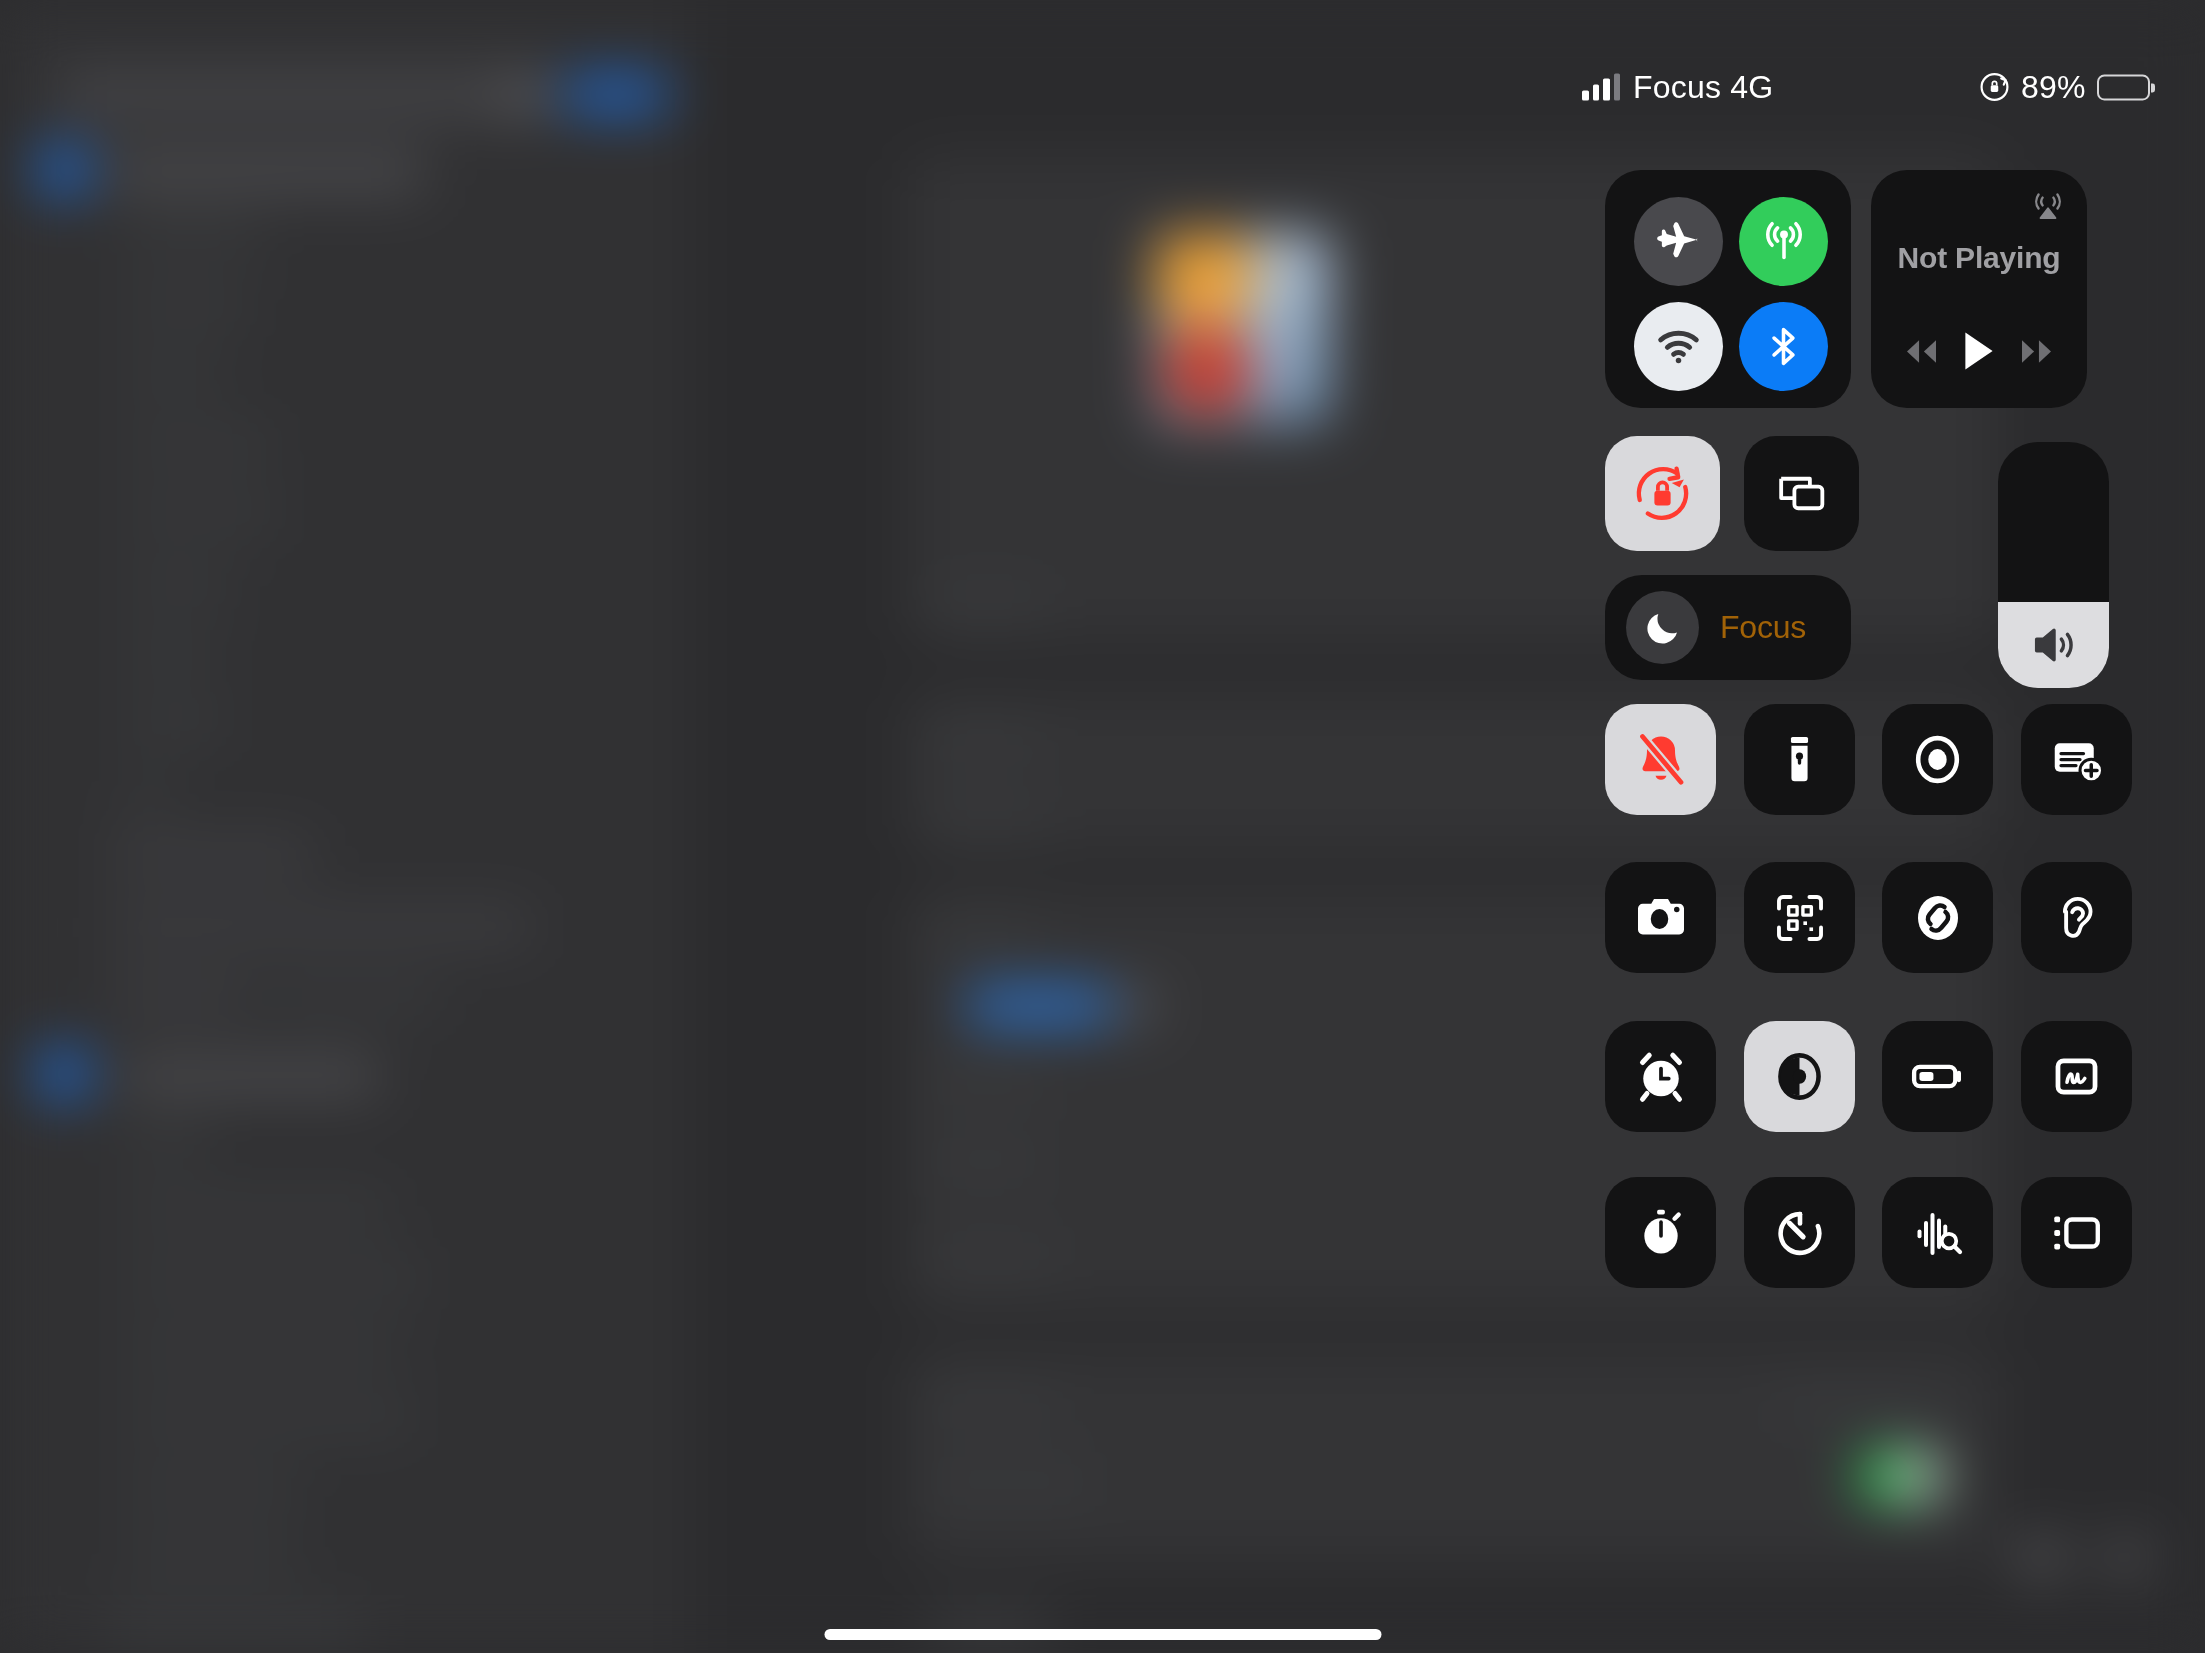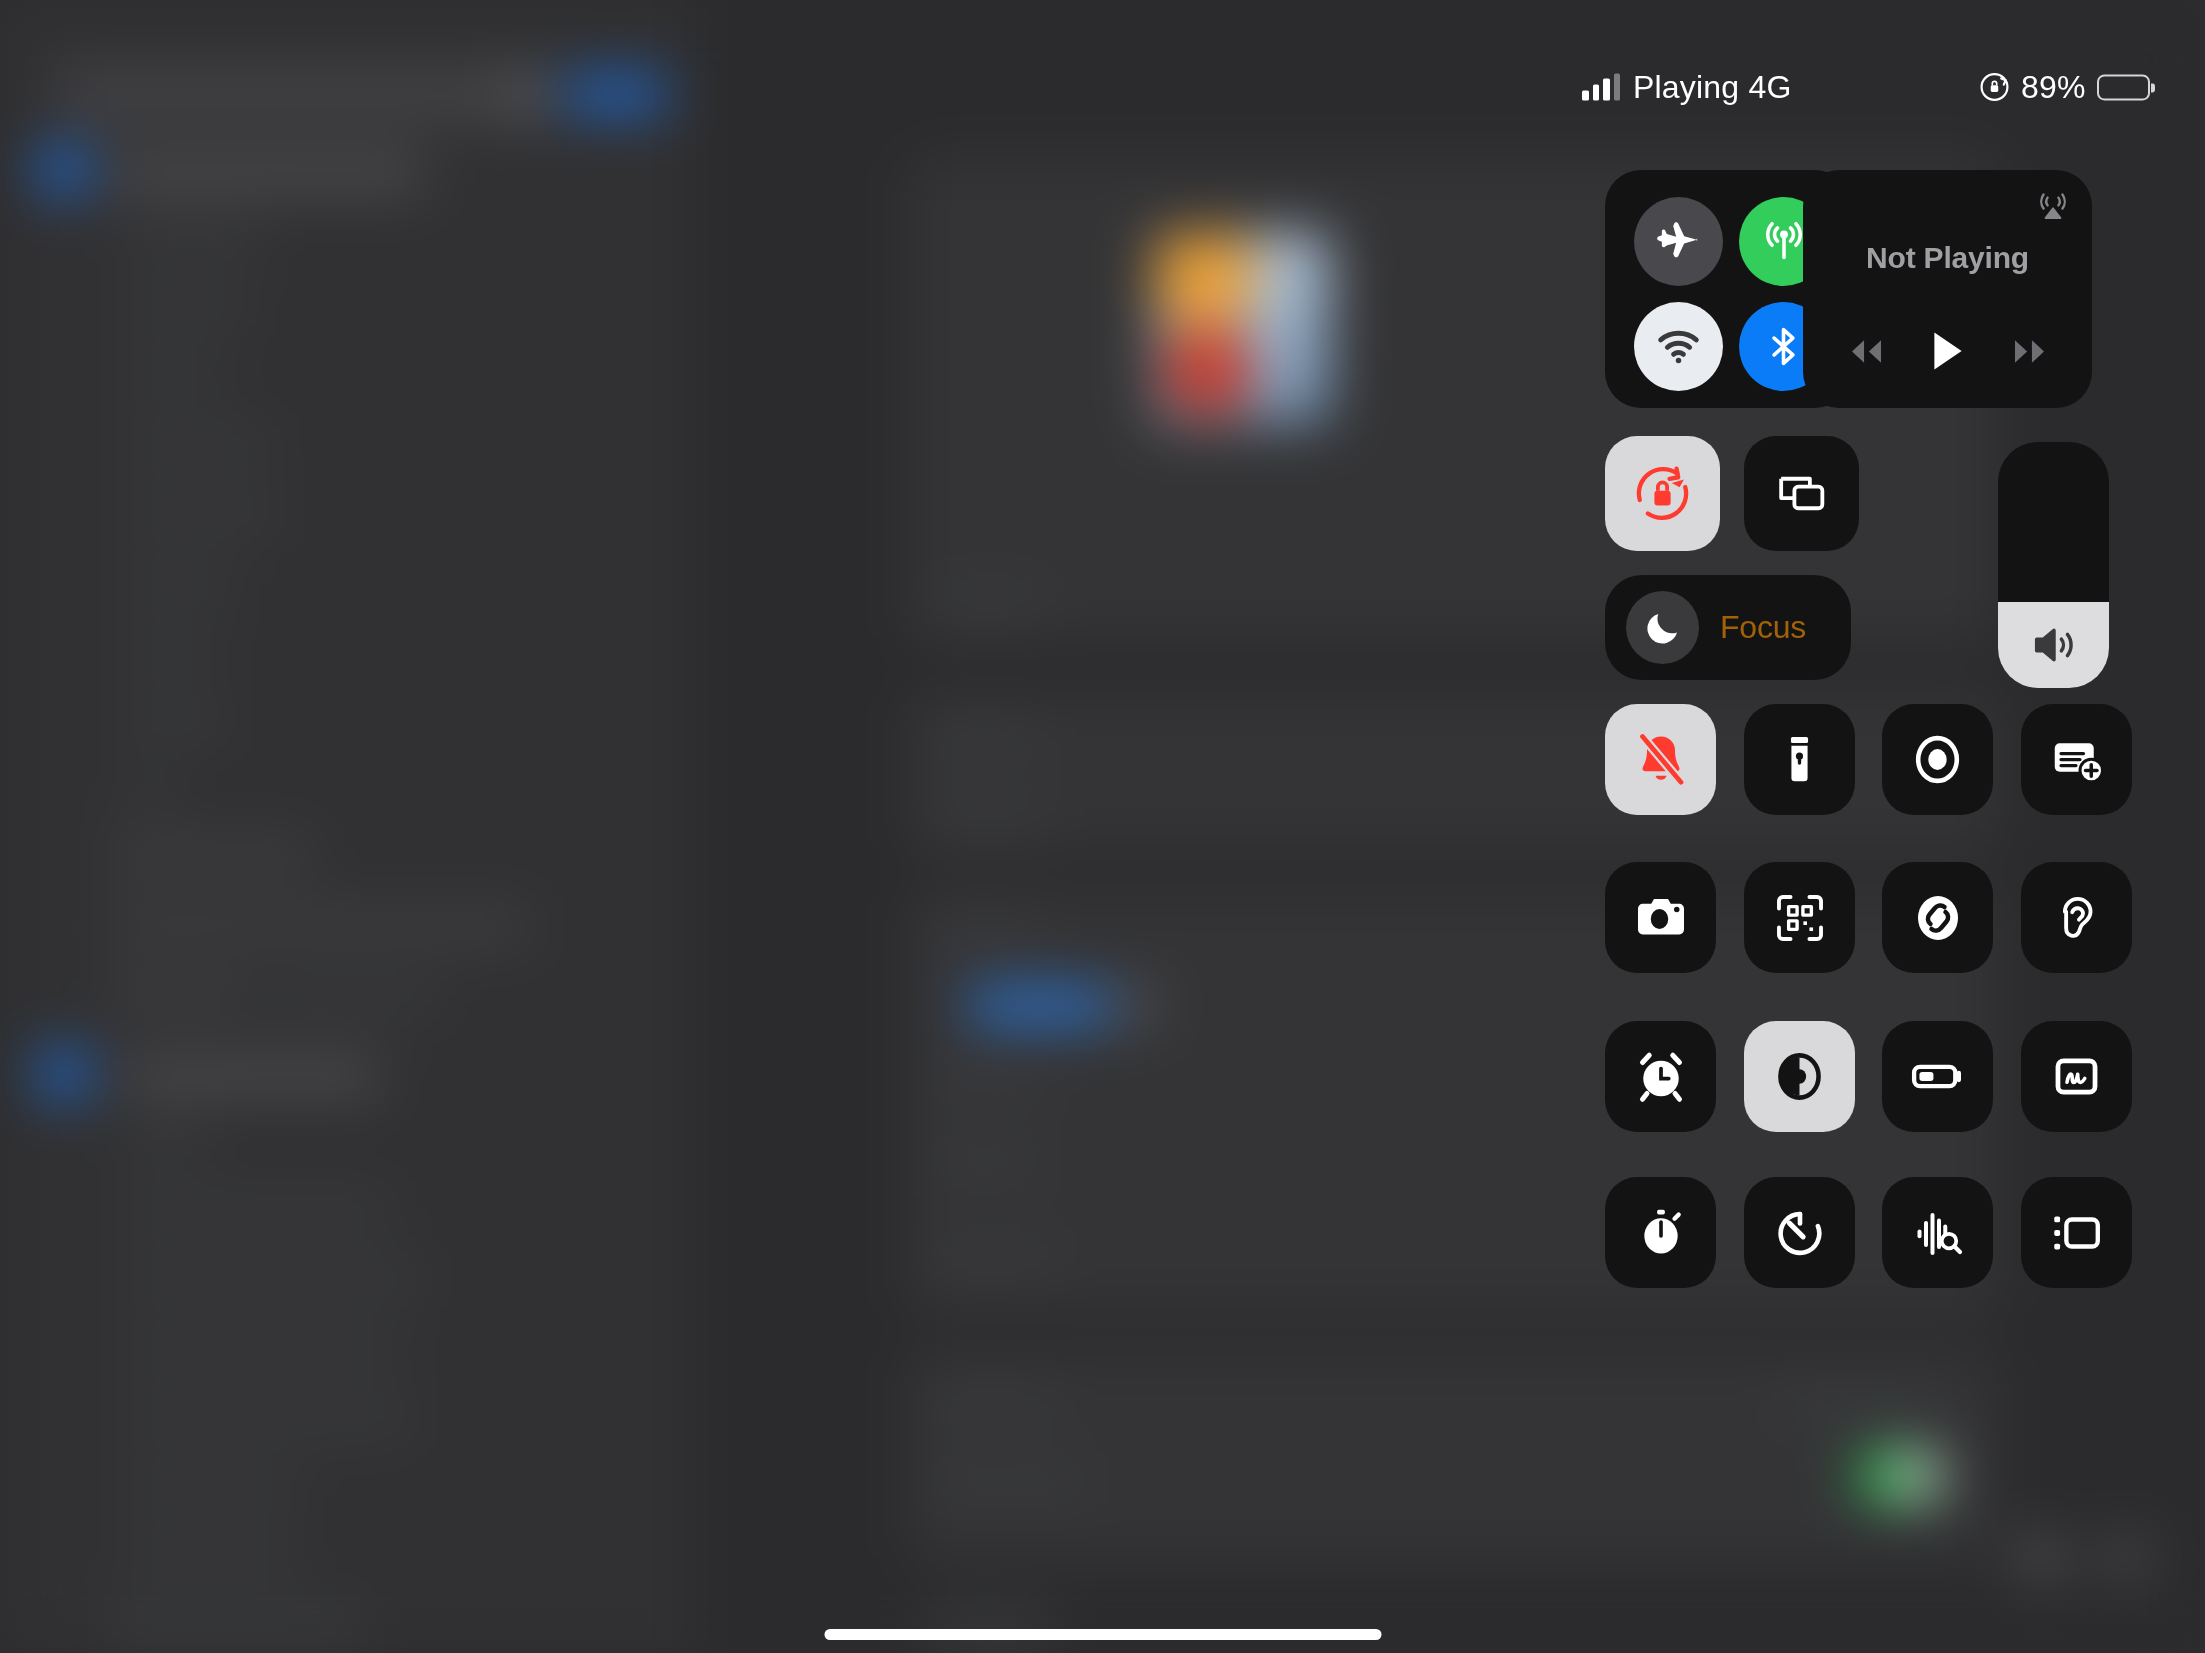--- a/index.html
+++ b/index.html
@@ -117,21 +117,21 @@
   .conn-btn {
     position:absolute; width:89px; height:89px; border-radius:50%;
     display:flex; align-items:center; justify-content:center;
   }
   .conn-airplane { left:29px; top:27.4px; background:#49494d; }
   .conn-cellular { left:134px; top:27.4px; background:#32cd5b; }
   .conn-wifi     { left:29px; top:132px; background:#e9ecf0; }
   .conn-bt       { left:134px; top:132px; background:#0b7cf7; }
 
   
-  #mod-media { left:1803px; top:170px; width:289px; height:238px; }
+  #mod-media { left:1871px; top:170px; width:216px; height:238px; }
   .media-title {
     position:absolute; left:0; right:0; top:71px; text-align:center;
     color:#a0a0a4; font-size:30px; font-weight:600; letter-spacing:-0.2px;
   }
   .airplay-icon { position:absolute; right:21px; top:18px; width:36px; height:36px; }
   .media-controls {
     position:absolute; left:0; right:0; top:161px;
     display:flex; align-items:center; justify-content:space-around;
     padding:0 21px;
   }
@@ -246,21 +246,21 @@
 </div>
 
 <div id="statusbar">
   <div class="sb-group" id="sb-left">
     <span class="sig-bars">
         <i></i>
         <i></i>
         <i></i>
         <i></i>
       </span>
-    <span class="sb-text">Playing 4G</span>
+    <span class="sb-text">Focus 4G</span>
   </div>
   <div class="sb-group" id="sb-right">
     <span>
       <svg width="31" height="31" viewBox="0 0 24 24">
         <circle cx="12" cy="12" r="10" fill="none" stroke="#ffffff" stroke-width="1.7"></circle>
         <rect x="9.1" y="10.7" width="5.8" height="5.1" rx="1.1" fill="#ffffff"></rect>
         <path d="M10.3 10.7V9.3a1.7 1.7 0 0 1 3.4 0v1.4" fill="none" stroke="#ffffff" stroke-width="1.3"></path>
         <path d="M17.2 5.4l3.4 1.4-1.4 3.4" fill="none" stroke="#ffffff" stroke-width="1.7" stroke-linecap="round" stroke-linejoin="round"></path>
       </svg>
     </span>

